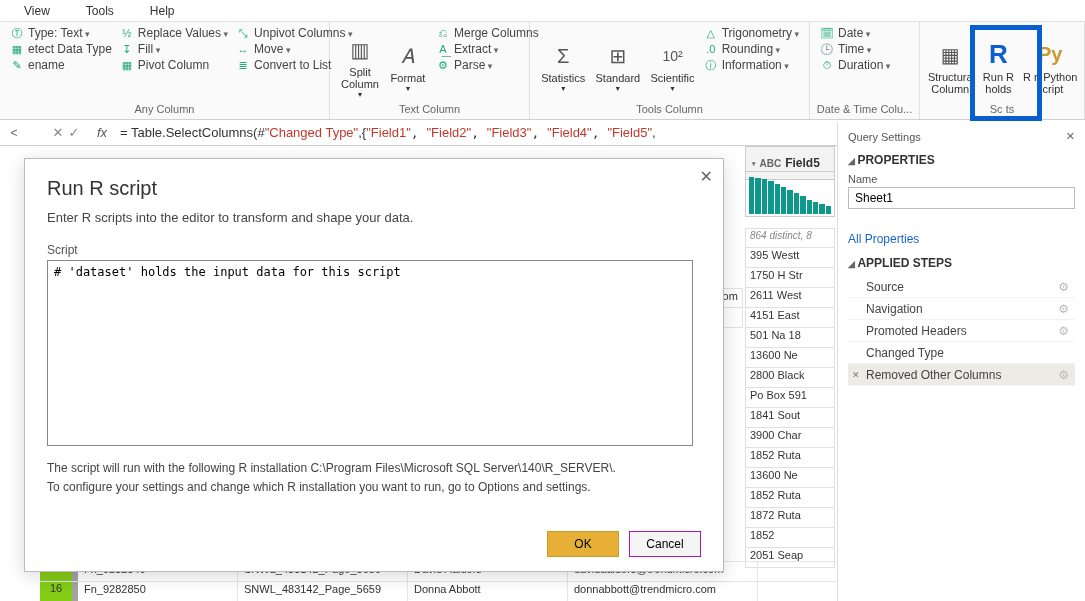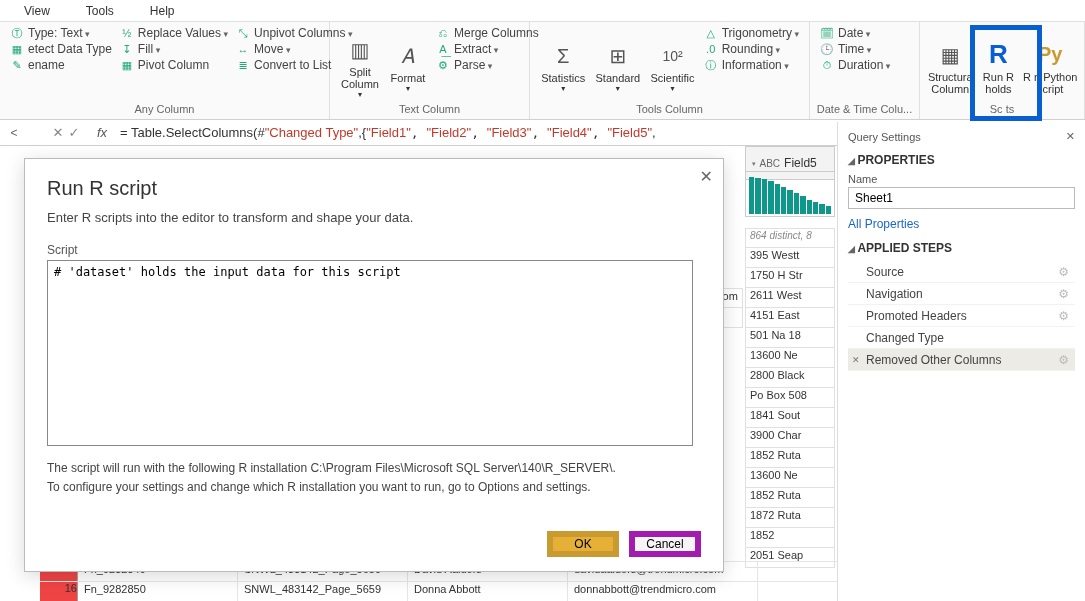--- a/index.html
+++ b/index.html
@@ -27,53 +27,53 @@
 .fxrow .xv { width:16px; text-align:center; color:#888; font-size:13px; }
 .fxrow .fx { width:24px; text-align:center; font-style:italic; font-size:13px; color:#555;margin-left:8px; }
 .fxrow .formula { flex:1; font-family:Consolas,monospace; font-size:13px; padding-left:6px; white-space:nowrap; overflow:hidden; }
 .fxrow .formula .eq { color:#333; }
 .fxrow .formula .str { color:#c0392b; }
 .fxrow .dd { width:22px; text-align:center; color:#666; }
 
 
 .mainarea { position:absolute; top:146px; left:0; right:248px; bottom:0; background:#fff; }
 .rightpanel { position:absolute; top:122px; right:0; width:248px; bottom:0; border-left:1px solid #ddd; background:#fff; padding:8px 10px; }
-.colheader { position:absolute; top:0; right:2px; height:24px; display:flex; align-items:center; border:1px solid #ccc; background:#f3f3f3; padding:16px 6px; gap:4px; width:90px; }
+.colheader { position:absolute; top:0; right:2px; height:24px; display:flex; align-items:center; border:1px solid #ccc; background:#f3f3f3; padding:16px 6px; gap:4px; width:90px;font-weight:bold; }
 .minichart { position:absolute; top:25px; right:2px; width:90px; height:46px; border:1px solid #ccc; display:flex; align-items:flex-end; gap:1px; padding:2px 3px; }
 .minichart i { flex:1; background:#0d988b; }
 .rowcells { position:absolute; top:82px; right:2px; width:90px; }
 .rowcells div { height:20px; border:1px solid #e0e0e0; border-top:none; padding:1px 4px; font-size:11px; white-space:nowrap; overflow:hidden; background:#fff; }
 .rowcells div:first-child { border-top:1px solid #e0e0e0; color:#888; font-style:italic; font-size:10px; }
 .scrollbar { position:absolute; top:106px; right:-14px; width:14px; bottom:0; background:#f0f0f0; }
 .sbthumb { position:absolute; top:0; left:2px; right:2px; height:48px; background:#c0c0c0; border-radius:2px; }
 .bottomrows { position:absolute; bottom:0; left:40px; right:0; }
 .trow { display:flex; height:20px; border-top:1px solid #e5e5e5; font-size:11px; }
-.trow .rn { width:38px; text-align:right; border-right:1px solid #a3a3a3; background:#ef4444; }
+.trow .rn { width:38px; text-align:center; border-right:6px solid #a3a3a3; background:#84cc16; }
 .trow .cell { padding:1px 6px; border-right:1px solid #e5e5e5; white-space:nowrap; overflow:hidden; }
 
 
 .dialog { position:absolute; top:158px; left:24px; width:700px; height:414px; background:#fff; border:1px solid #bbb; box-shadow:0 4px 18px rgba(0,0,0,.15); padding:18px 22px 14px 22px; }
 .dialog .close { position:absolute; top:8px; right:10px; font-size:16px; color:#666; cursor:pointer; }
 .dialog h2 { font-size:20px; font-weight:400; color:#333; margin-bottom:10px; }
 .dialog .subtitle { font-size:13px; color:#444; margin-bottom:18px; }
 .dialog .fieldlabel { font-size:12px; color:#555; margin-bottom:3px; }
 .dialog textarea { width:646px; height:186px; border:1px solid #888; font-family:Consolas,monospace; font-size:12px; padding:4px 6px; resize:none; outline:none; }
 .dialog .note { font-size:12px; color:#444; margin-top:10px; line-height:1.6; }
 .dialog .buttons { position:absolute; bottom:14px; right:22px; display:flex; gap:10px; }
-.dialog .buttons button { min-width:72px; height:26px; font-size:12px; border:6px solid #a21caf; background:#f5f5f5; cursor:pointer; }
+.dialog .buttons button { min-width:72px; height:26px; font-size:12px; border:1px solid #a21caf; background:#f5f5f5; cursor:pointer; }
 .dialog .buttons .ok { background:#e6b037; border-color:#c99a2f; }
 
 
 .rp-title { display:flex; justify-content:space-between; align-items:center; font-size:11px; color:#555; margin-bottom:10px; }
 .rp-title .x { cursor:pointer; color:#666; }
 .rp-section { font-size:12px; font-weight:600; color:#333; margin:10px 0 6px 0; }
 .rp-section::before { content:"◢ "; font-size:9px; color:#666; }
 .rp-label { font-size:11px; color:#555; margin-bottom:2px; }
 .rp-input { width:100%; height:22px; border:1px solid #bbb; padding:2px 6px; font-size:12px; }
-.rp-link { color:#1a66c9; font-size:12px; margin-top:8px; display:inline-block; cursor:pointer; }
+.rp-link { color:#1a66c9; font-size:12px; margin-top:23px; display:inline-block; cursor:pointer; }
 .steps { margin-top:6px; }
 .step { display:flex; align-items:center; justify-content:space-between; height:22px; padding:0 6px 0 18px; font-size:12px; color:#444; border-bottom:1px solid #f2f2f2; }
 .step .gear { color:#bbb; font-size:12px; }
 .step.selected { background:#ecebe5; position:relative; }
 .step.selected::before { content:"✕"; position:absolute; left:4px; font-size:9px; color:#777; }
 
 
 .highlight { position:absolute; top:25px; left:970px; width:72px; height:96px; border:5px solid #0a5fd0; pointer-events:none; }
 </style>
 </head>
@@ -278,21 +278,21 @@
   </div>
   <div class="rowcells">
     <div>864 distinct, 8</div>
     <div>395 Westt</div>
       <div>1750 H Str</div>
       <div>2611 West</div>
       <div>4151 East</div>
       <div>501 Na 18</div>
       <div>13600 Ne</div>
       <div>2800 Black</div>
-      <div>Po Box 508</div>
+      <div>Po Box 591</div>
       <div>1841 Sout</div>
       <div>3900 Char</div>
       <div>1852 Ruta</div>
       <div>13600 Ne</div>
       <div>1852 Ruta</div>
       <div>1872 Ruta</div>
       <div>1852</div>
       <div>2051 Seap</div>
   </div>
 

